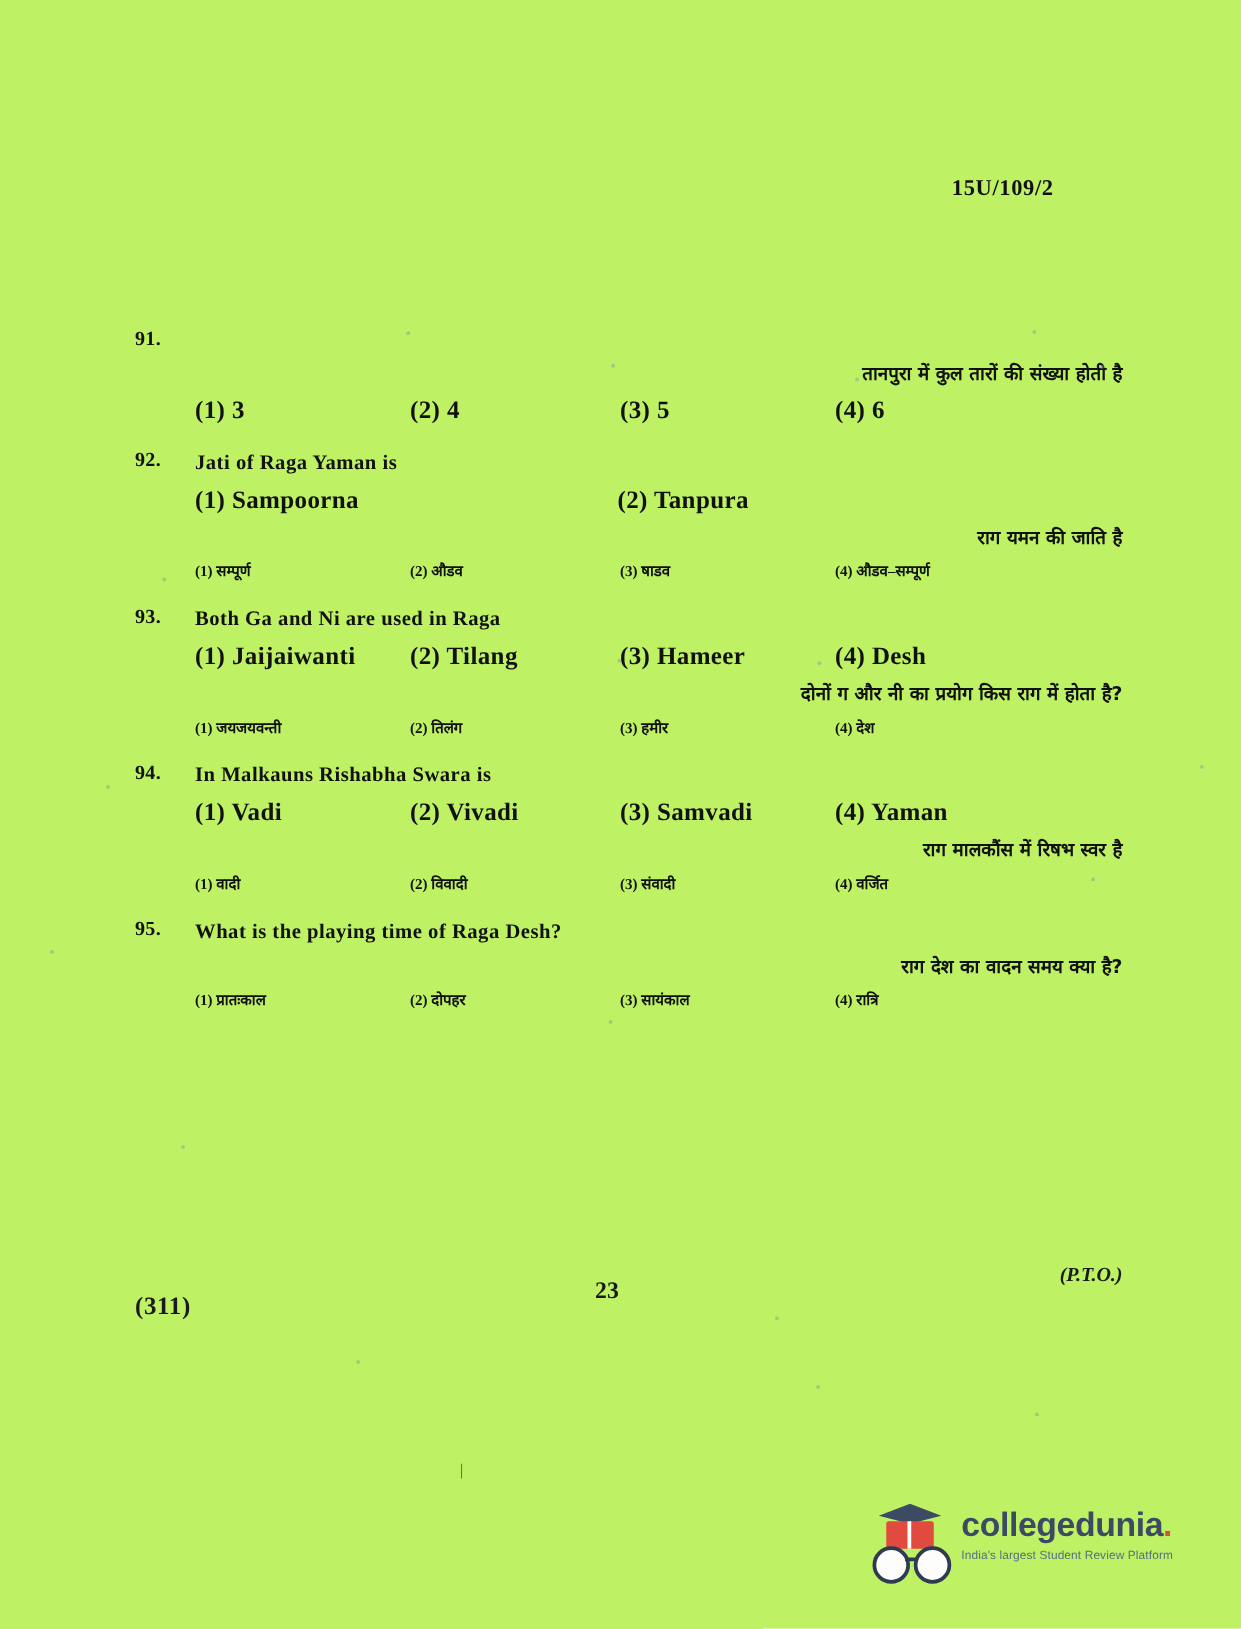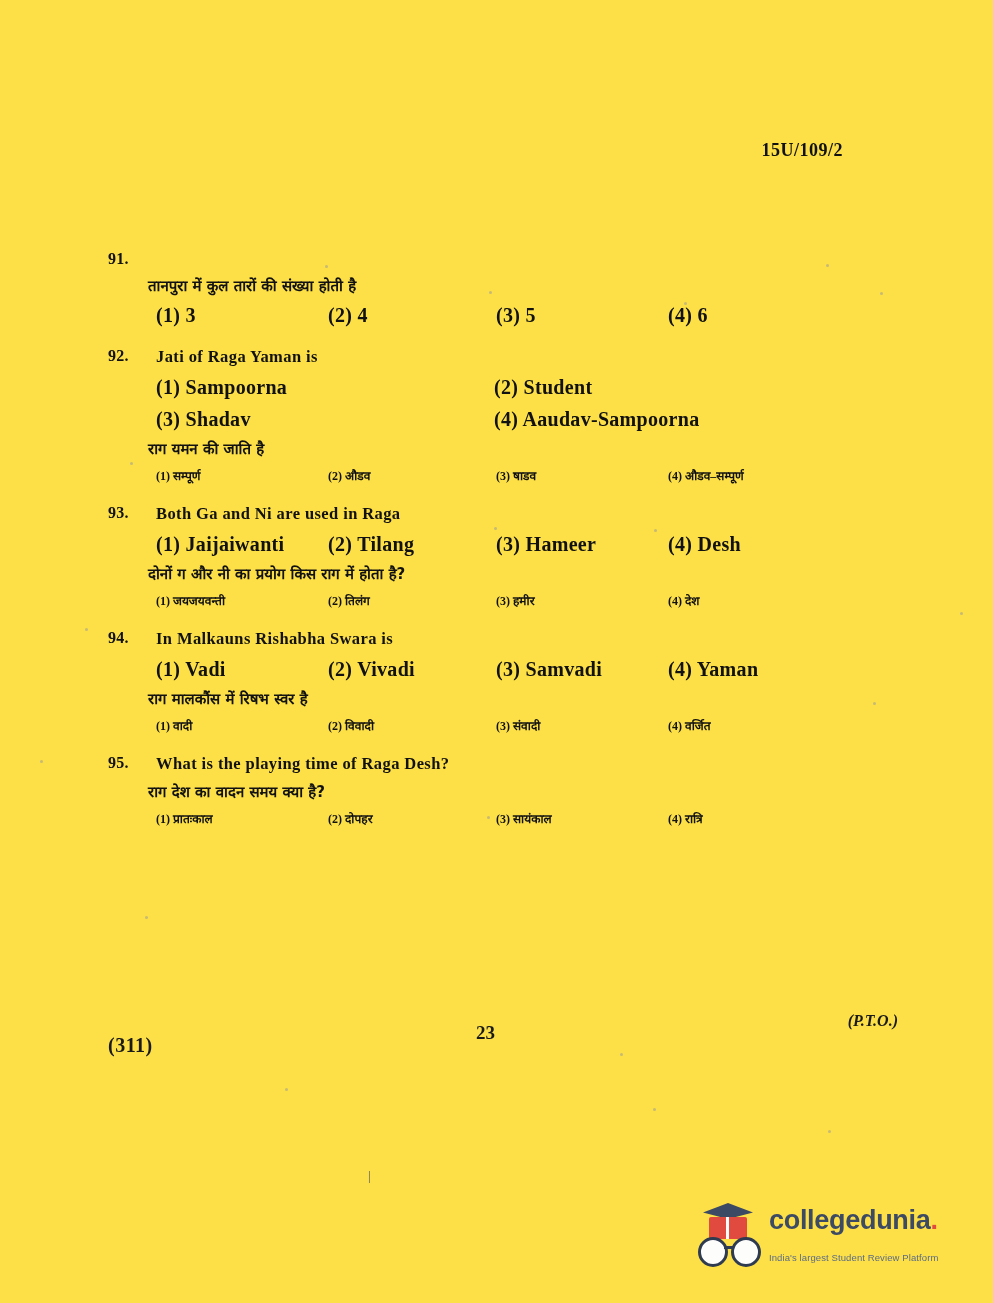--- a/index.html
+++ b/index.html
@@ -11,42 +11,42 @@
     width: 993px;
     height: 1303px;
     position: relative;
     font-family: "Liberation Serif", serif;
     color: #1a1a1a;
     overflow: hidden;
   }
   .page {
     position: absolute;
     inset: 0;
-    background: #fde047;
+    background: #bef264;
   }
   
   .speck {
     position: absolute;
     background: #9a9a9a;
     border-radius: 50%;
     opacity: .55;
   }
   .paper-code {
     position: absolute;
     top: 140px;
     right: 150px;
     font-family: "Liberation Serif", serif;
     font-weight: bold;
     font-size: 18px;
     letter-spacing: .5px;
     color: #111;
   }
   .content {
     position: absolute;
-    top: 250px;
+    top: 263px;
     left: 108px;
     width: 790px;
   }
   .q-block {
     margin-bottom: 20px;
     position: relative;
   }
   .q-head {
     display: flex;
     align-items: flex-start;
@@ -65,22 +65,23 @@
     letter-spacing: .4px;
     color: #111;
   }
   .q-text.hindi {
     font-family: "DejaVu Sans", sans-serif;
     font-size: 15px;
     font-weight: bold;
     letter-spacing: 0;
   }
   .q-sub {
-    margin-left: 40px;
+    margin-left: 68px;
     margin-top: 7px;
+    text-align: right;
   }
   .opt-row {
     display: flex;
     margin-left: 48px;
     margin-top: 9px;
   }
   .opt {
     font-size: 20px;
     font-weight: bold;
     letter-spacing: .3px;
@@ -169,21 +170,21 @@
     letter-spacing: -.3px;
     line-height: 1;
   }
   .logo-name .dot {
     color: #e04a3f;
   }
   .logo-tag {
     font-family: "Liberation Sans", sans-serif;
     font-size: 9.5px;
     color: #5b6b86;
-    margin-top: 18px;
+    margin-top: 5px;
     letter-spacing: .1px;
   }
   .cap {
     position: absolute;
     left: 8px;
     top: 2px;
     width: 50px;
     height: 16px;
     background: #3c4a63;
     clip-path: polygon(0 60%, 50% 0, 100% 60%, 50% 100%);
@@ -255,25 +256,21 @@
       </div>
     </div>
 
     <div class="q-block">
       <div class="q-head">
         <div class="q-num">92.</div>
         <div class="q-text">Jati of Raga Yaman is</div>
       </div>
       <div class="opt-row cols2">
         <div class="opt"><span class="num">(1)</span> <span>Sampoorna</span></div>
-        <div class="opt"><span class="num">(2)</span> <span>Student</span></div>
-      </div>
-      <div class="opt-row cols2">
-        <div class="opt"><span class="num">(3)</span> <span>Shadav</span></div>
-        <div class="opt"><span class="num">(4)</span> <span>Aaudav-Sampoorna</span></div>
+        <div class="opt"><span class="num">(2)</span> <span>Tanpura</span></div>
       </div>
       <div class="q-sub q-text hindi">राग यमन की जाति है</div>
       <div class="opt-row cols4">
         <div class="opt hindi"><span class="num">(1)</span> <span>सम्पूर्ण</span></div>
         <div class="opt hindi"><span class="num">(2)</span> <span>औडव</span></div>
         <div class="opt hindi"><span class="num">(3)</span> <span>षाडव</span></div>
         <div class="opt hindi"><span class="num">(4)</span> <span>औडव–सम्पूर्ण</span></div>
       </div>
     </div>
 

